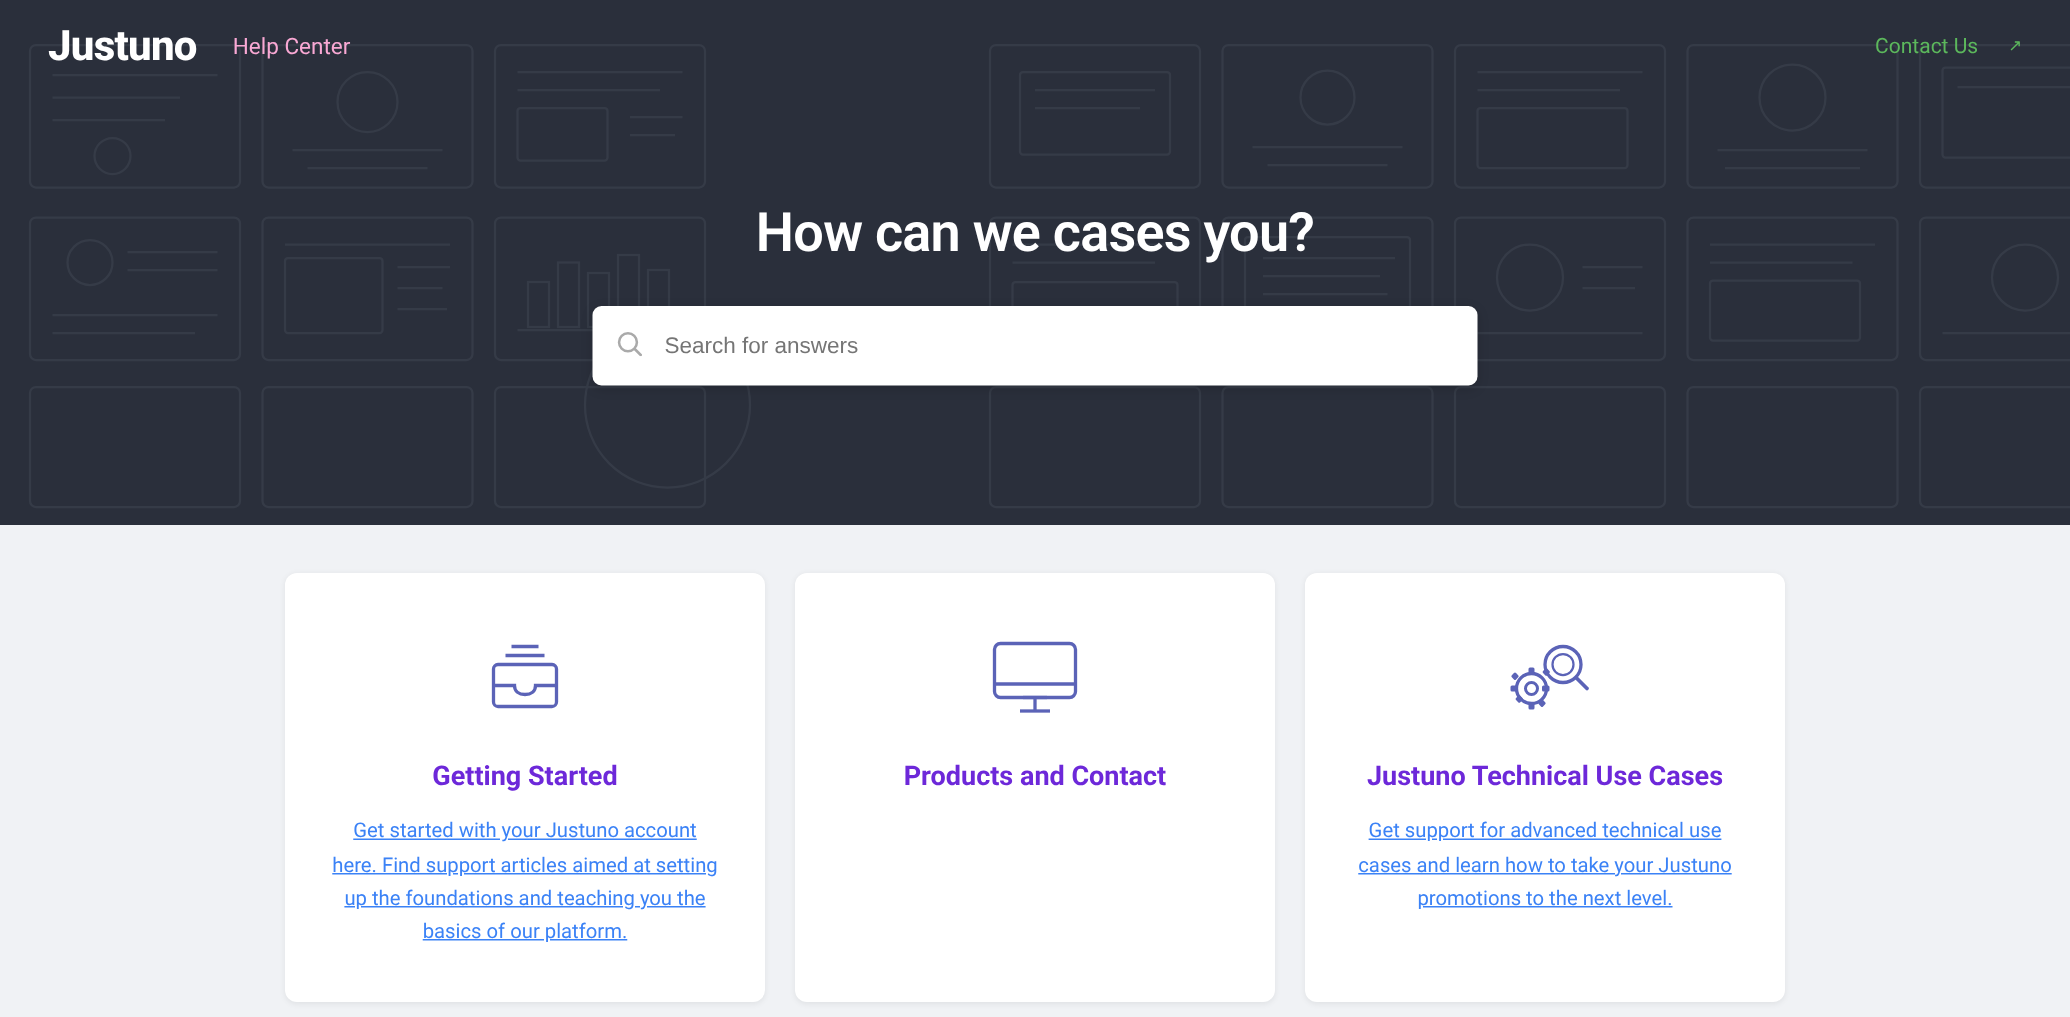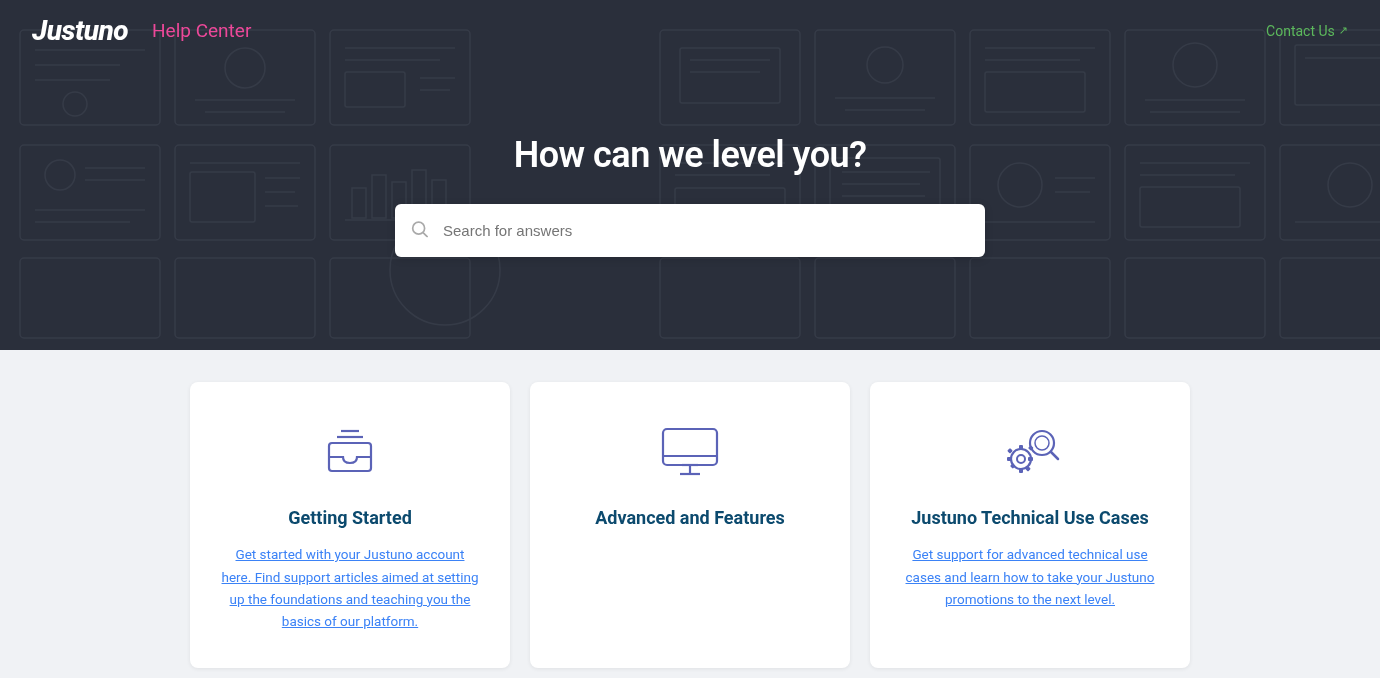--- a/index.html
+++ b/index.html
@@ -53,40 +53,39 @@
     .logo-img {
       display: flex;
       align-items: center;
     }
 
     .logo-text {
       font-size: 28px;
       font-weight: 800;
       color: #ffffff;
       letter-spacing: -0.5px;
-      font-style: italic;
     }
 
     .help-center-link {
-      color: #ec4899;
-      font-size: 19px;
+      color: #f9a8d4;
+      font-size: 15px;
       text-decoration: none;
       margin-left: 8px;
       cursor: pointer;
     }
 
     .contact-us-link {
       margin-left: auto;
       color: #5cb85c;
       font-size: 14px;
       text-decoration: none;
       cursor: pointer;
       display: flex;
       align-items: center;
-      gap: 4px;
+      gap: 20px;
     }
 
     .external-icon {
       font-size: 11px;
       color: #5cb85c;
     }
 
     
     .hero-content {
       flex: 1;
@@ -166,21 +165,21 @@
       margin-bottom: 24px;
       height: 60px;
       display: flex;
       align-items: center;
       justify-content: center;
     }
 
     .card-title {
       font-size: 18px;
       font-weight: 700;
-      color: #0c4a6e;
+      color: #6d28d9;
       margin-bottom: 14px;
       line-height: 1.3;
     }
 
     .card-desc {
       font-size: 13.5px;
       color: #3b82f6;
       line-height: 1.65;
       text-decoration: underline;
     }
@@ -312,21 +311,21 @@
       </div>
       <a class="help-center-link">Help Center</a>
     </div>
     <a class="contact-us-link">
       <span>Contact Us</span>
       <span class="external-icon">↗</span>
     </a>
   </nav>
 
   <div class="hero-content">
-    <h1 class="hero-title">How can we level you?</h1>
+    <h1 class="hero-title">How can we cases you?</h1>
     <div class="search-container">
       <span class="search-icon-wrap">
         <svg width="17" height="17" viewBox="0 0 20 20" fill="none" xmlns="http://www.w3.org/2000/svg">
           <circle cx="9" cy="9" r="7" stroke="#aaa" stroke-width="2"></circle>
           <line x1="14.5" y1="14.5" x2="19" y2="19" stroke="#aaa" stroke-width="2" stroke-linecap="round"></line>
         </svg>
       </span>
       <input type="text" class="search-input" placeholder="Search for answers" style="">
     </div>
   </div>
@@ -353,21 +352,21 @@
       <div class="card-icon">
         <svg width="60" height="52" viewBox="0 0 60 52" fill="none" xmlns="http://www.w3.org/2000/svg">
 
           <rect x="3" y="3" width="54" height="36" rx="4" stroke="#5b63b7" stroke-width="2.2" fill="none"></rect>
           <line x1="3" y1="30" x2="57" y2="30" stroke="#5b63b7" stroke-width="2.2"></line>
           <line x1="22" y1="39" x2="38" y2="39" stroke="#5b63b7" stroke-width="2.2"></line>
           <line x1="30" y1="39" x2="30" y2="48" stroke="#5b63b7" stroke-width="2.2"></line>
           <line x1="20" y1="48" x2="40" y2="48" stroke="#5b63b7" stroke-width="2.2"></line>
         </svg>
       </div>
-      <h3 class="card-title">Advanced and Features</h3>
+      <h3 class="card-title">Products and Contact</h3>
     </div>
 
     <div class="card">
       <div class="card-icon">
         <svg width="62" height="58" viewBox="0 0 62 58" fill="none" xmlns="http://www.w3.org/2000/svg">
 
           <circle cx="22" cy="36" r="10" stroke="#5b63b7" stroke-width="2.2" fill="none"></circle>
           <circle cx="22" cy="36" r="4" stroke="#5b63b7" stroke-width="2" fill="none"></circle>
           <rect x="20" y="22" width="4" height="5" rx="1" fill="#5b63b7"></rect>
           <rect x="20" y="45" width="4" height="5" rx="1" fill="#5b63b7"></rect>

